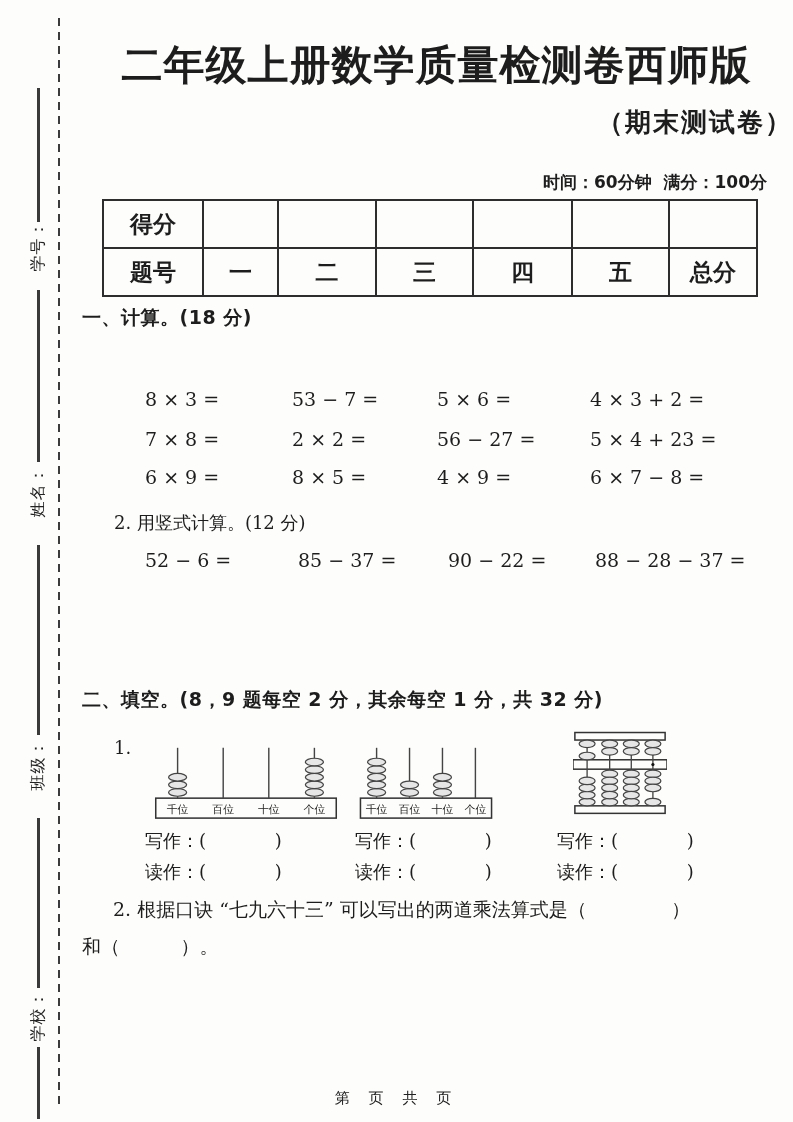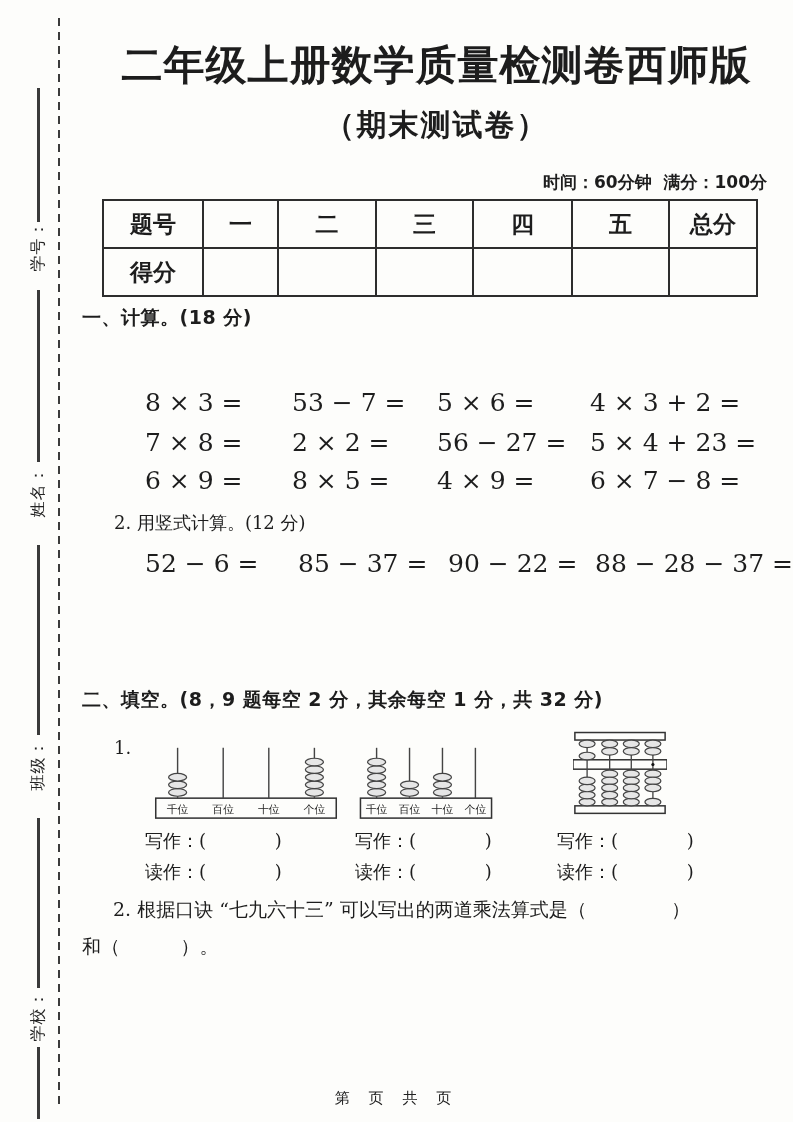--- a/index.html
+++ b/index.html
@@ -12,31 +12,31 @@
 
   
   .cut-line{left:58px;top:18px;width:2px;height:1090px;
     background:repeating-linear-gradient(to bottom,#3b3b3b 0 8px,transparent 8px 14px)}
   .fill-line{left:37px;width:2.5px;background:#3a3a3a}
   .side-label{left:38px;font-size:16px;color:#222;white-space:nowrap;
     transform:translate(-50%,-50%) rotate(-90deg);letter-spacing:1px}
 
   
   .title{left:80px;width:713px;top:38px;text-align:center;font-size:41px;font-weight:900;letter-spacing:1px}
-  .subtitle{left:80px;width:713px;top:105px;text-align:center;font-size:30px;font-weight:700;letter-spacing:2px}
+  .subtitle{left:80px;width:713px;top:105px;text-align:right;font-size:26px;font-weight:700;letter-spacing:2px}
   .meta{right:26px;top:171px;font-size:17px;font-weight:600}
 
   
   table.score{left:102px;top:199px;position:absolute;border-collapse:collapse;table-layout:fixed}
   table.score td{border:2px solid #2d2d2d;text-align:center;vertical-align:middle;
     font-size:23px;font-weight:600;height:48px;padding:0}
 
   .h-section{left:82px;font-size:19px;font-weight:700;letter-spacing:0.5px}
   .h-sub{left:114px;font-size:18px}
-  .prow{left:145px;display:flex;font-size:25px}
+  .prow{left:145px;display:flex;font-size:19px}
   .prow span{display:inline-block}
 
   .wr-line{font-size:18px}
   .q-text{font-size:19px}
 
   .footer{left:0;width:793px;top:1089px;text-align:center;font-size:15px;letter-spacing:7px;color:#222}
 
   svg text{font-family:"DejaVu Sans",sans-serif}
 </style>
 </head>
@@ -65,36 +65,36 @@
       <col style="width:100px">
         <col style="width:75px">
         <col style="width:98px">
         <col style="width:97px">
       <col style="width:99px">
         <col style="width:97px">
         <col style="width:88px">
     </colgroup>
     <tbody>
         <tr>
+      <td>得分</td>
+      <td></td>
+      <td></td>
+      <td></td>
+      <td></td>
+      <td></td>
+      <td></td>
+    </tr>
+    <tr>
       <td>题号</td>
       <td>一</td>
       <td>二</td>
       <td>三</td>
       <td>四</td>
       <td>五</td>
       <td>总分</td>
-    </tr>
-    <tr>
-      <td>得分</td>
-      <td></td>
-      <td></td>
-      <td></td>
-      <td></td>
-      <td></td>
-      <td></td>
     </tr>
   </tbody>
     </table>
 
   <div class="abs h-section" style="top:305px">一、计算。(18 分)</div>
 
   <div class="abs prow serif" style="top:388px">
     <span style="width:147px">8 × 3 =</span>
     <span style="width:145px">53 − 7 =</span>
     <span style="width:153px">5 × 6 =</span>

